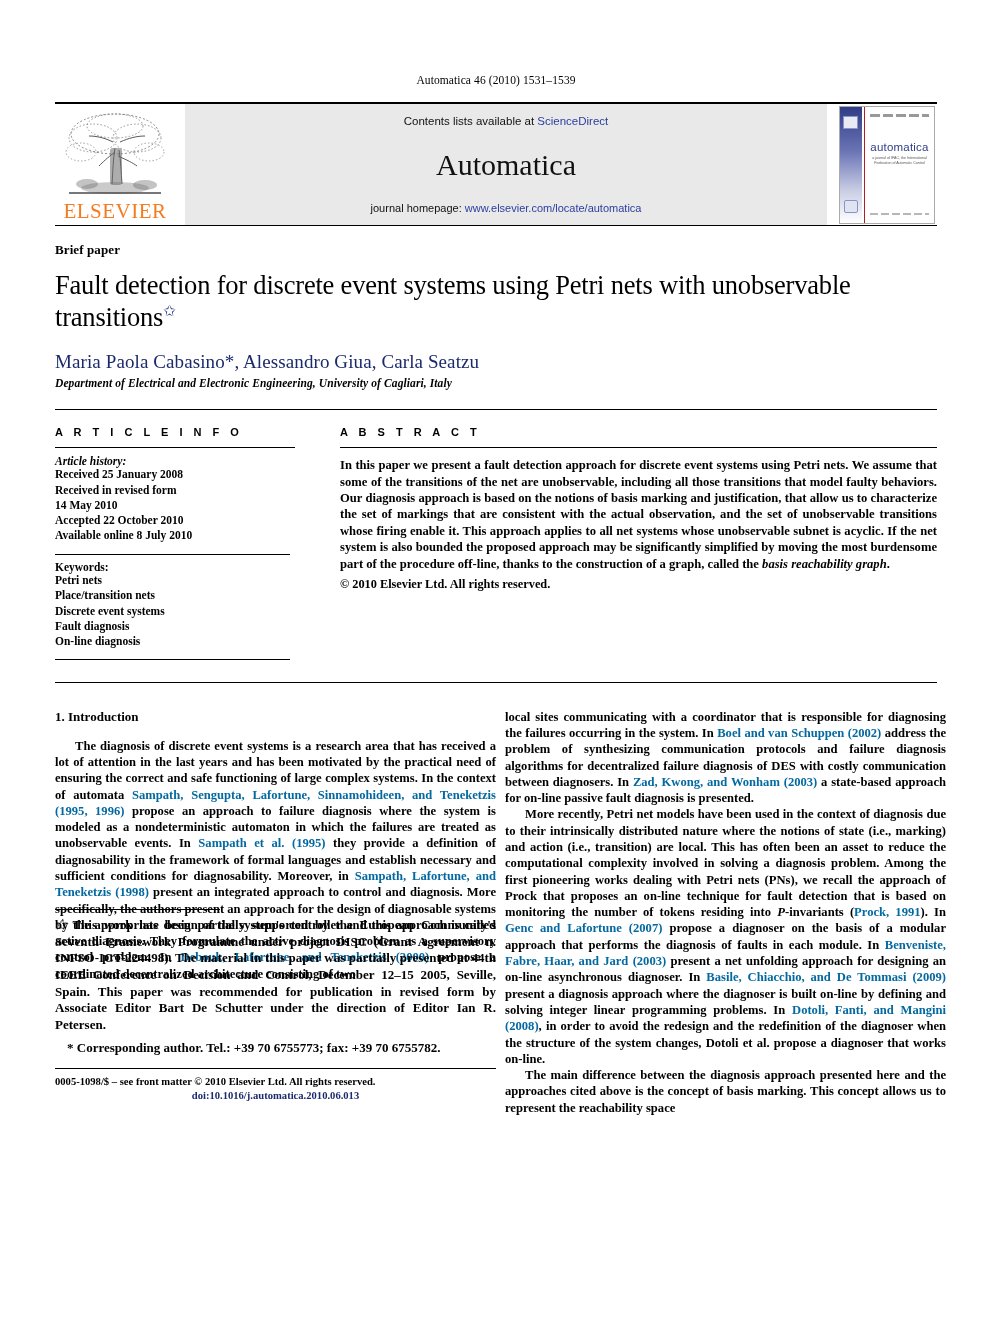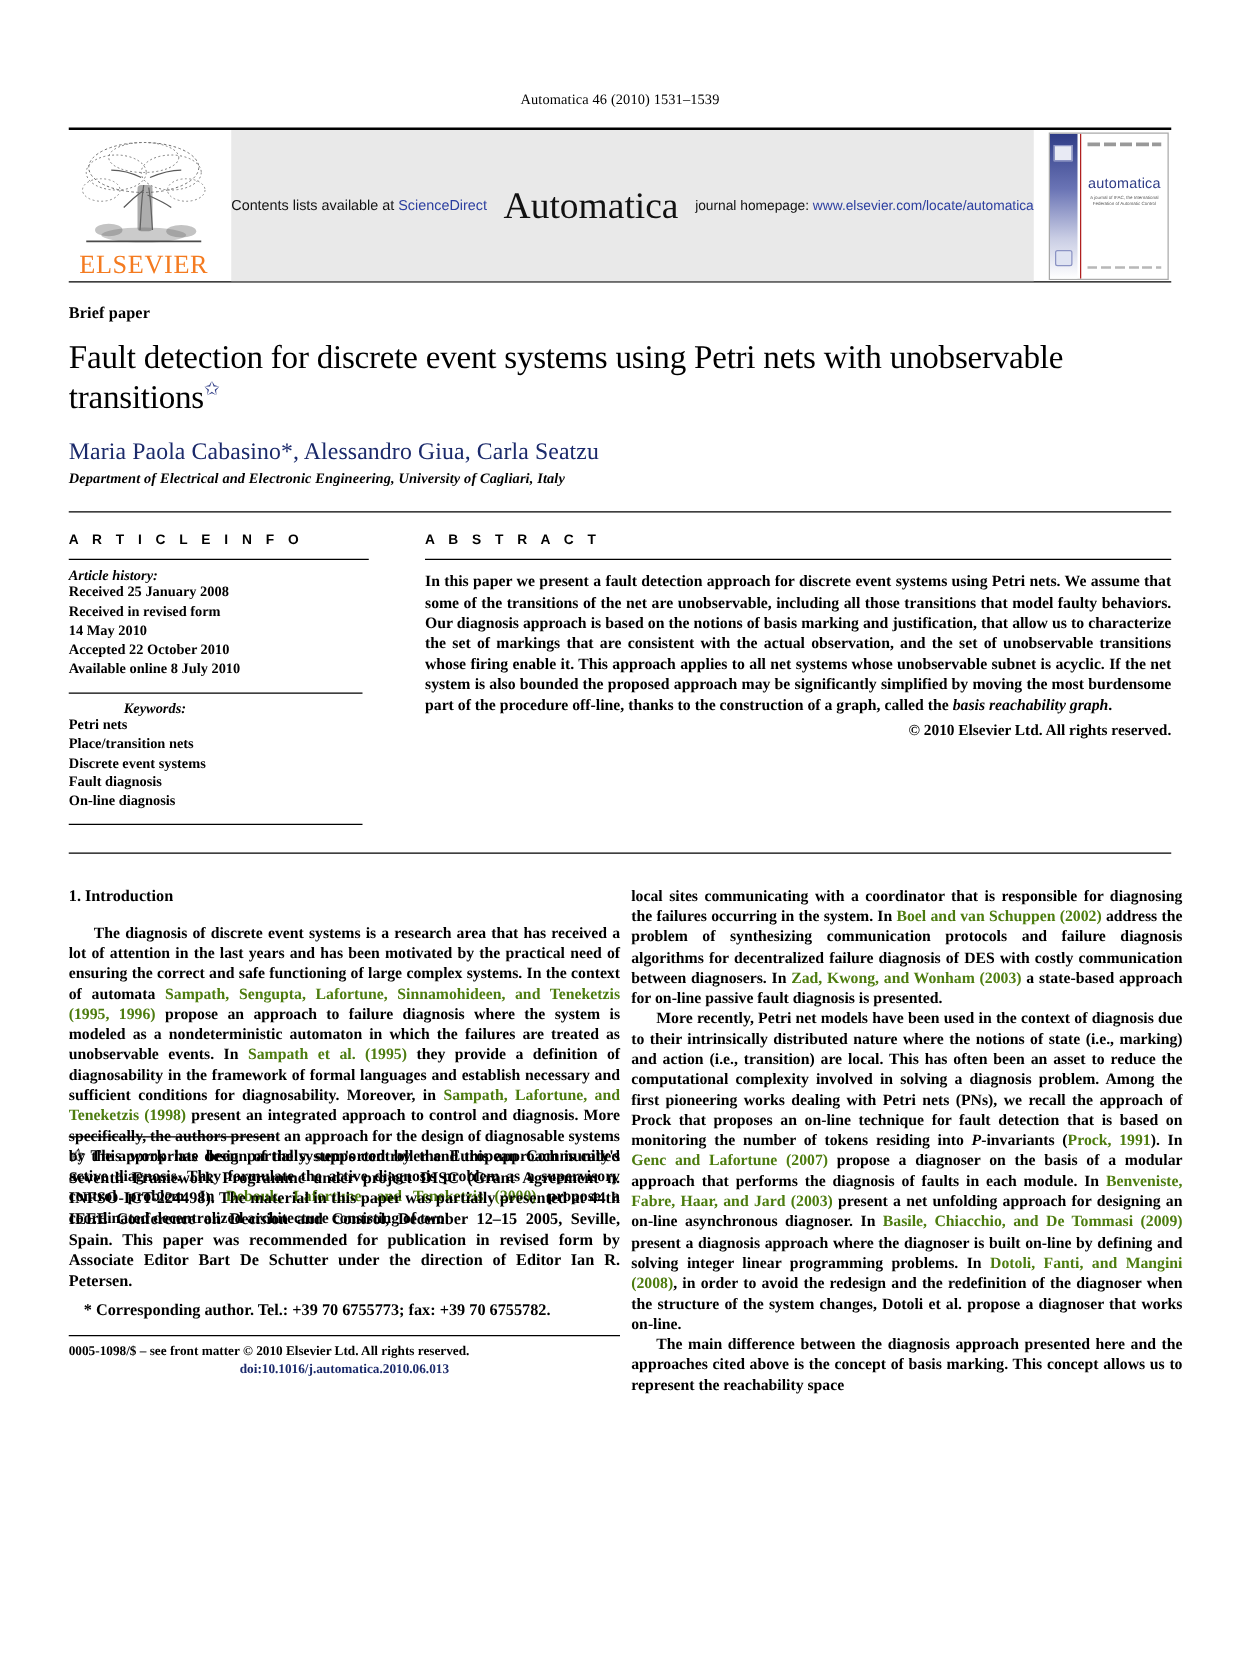--- a/index.html
+++ b/index.html
@@ -46,21 +46,21 @@
     color: #F47B20;
     font-size: 21px;
     letter-spacing: .5px;
     line-height: 1;
     margin-top: 1px;
   }
   .banner-center {
     flex: 1 1 auto;
     background: #e9e9e9;
     display: flex;
-    flex-direction: row;
+    flex-direction: column;
     align-items: center;
     justify-content: space-between;
     padding: 11px 0 11px 0;
     margin-left: 10px;
     margin-right: 10px;
   }
   .contents-line {
     font-family: "Liberation Sans", sans-serif;
     font-size: 11.5px;
     color: #111;
@@ -140,43 +140,43 @@
   .info-wrap { display: flex; margin-top: 16px; }
   .info-col { width: 240px; flex: 0 0 240px; }
   .abs-col { flex: 1 1 auto; margin-left: 45px; }
   .sec-head {
     font-family: "Liberation Sans", sans-serif;
     font-size: 11px; font-weight: bold; letter-spacing: 4px;
   }
   .thin-rule { border-top: 1.2px solid #000; margin-top: 9px; }
   .hist-label { font-style: italic; font-weight: bold; font-size: 11.5px; margin-top: 7px; }
   .hist-line { font-size: 11.5px; font-weight: bold; line-height: 1.32; }
-  .kw-label { font-style: italic; font-weight: bold; font-size: 11.5px; margin-top: 6px; margin-left: 44px; }
+  .kw-label { font-weight: bold; font-size: 11.5px; margin-top: 6px; }
   .kw-line { font-size: 11.5px; font-weight: bold; line-height: 1.33; }
   .kw-rule { border-top: 1.2px solid #000; margin-top: 9px; width: 235px; }
   .hist-rule { border-top: 1.2px solid #000; margin-top: 11px; width: 235px; }
   .abstract-body {
     font-size: 12.6px; line-height: 1.30; text-align: justify; margin-top: 9px;
     font-weight: bold;
   }
   .abstract-body .it { font-style: italic; }
-  .copyright { text-align: right; font-size: 12.3px; font-weight: bold; margin-top: 5px; }
+  .copyright { font-size: 12.3px; font-weight: bold; margin-top: 5px; }
 
   
   .body-rule { border-top: 1.5px solid #000; margin-top: 22px; }
   .cols { display: flex; margin-top: 26px; }
   .col { width: 441px; flex: 0 0 441px; }
   .col-right { margin-left: 9px; }
   .section-title { font-size: 13px; font-weight: bold; margin-bottom: 13px; }
   p.para {
     font-size: 12.6px; line-height: 1.295; text-align: justify;
     margin: 0 0 0 0; font-weight: bold; text-indent: 20px;
   }
   p.para.noind { text-indent: 0; }
-  .cite { color: #4d7c0f; }
+  .cite { color: #0369a1; }
   .ital { font-style: italic; }
 
   
   .fn-rule { border-top: 1px solid #000; width: 165px; margin-top: 14px; }
   .fn { font-size: 13px; line-height: 1.28; text-align: justify; font-weight: bold; margin-top: 7px; }
   .fn-indent { text-indent: 12px; }
   .fn .em { color: #1b2a6b; }
   .fn .itl { font-style: italic; }
 
   

